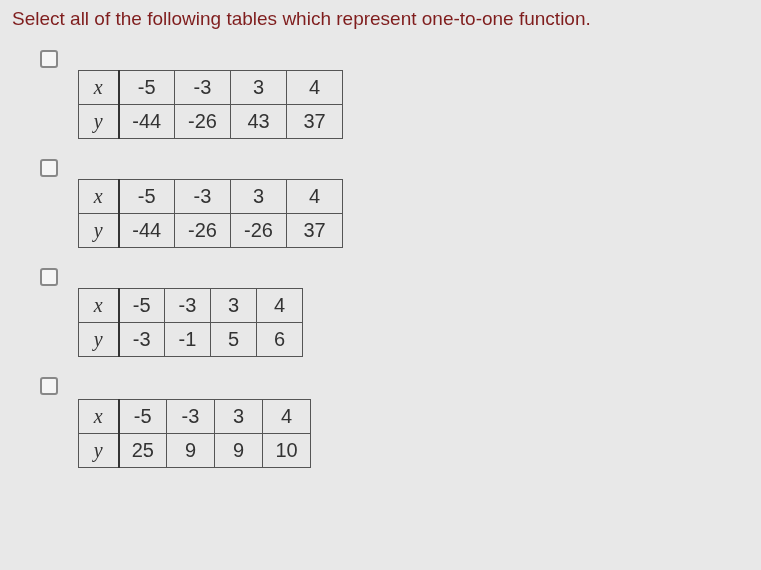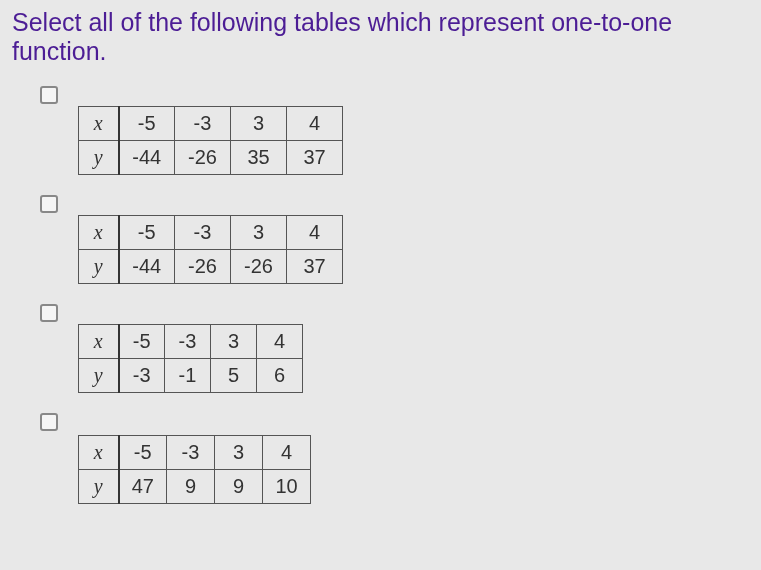--- a/index.html
+++ b/index.html
@@ -11,24 +11,24 @@
       width: 761px;
       height: 570px;
       background: #e8e8e8;
       font-family: Arial, sans-serif;
       padding: 8px 12px;
       color: #2a2a2a;
       position: relative;
       overflow: hidden;
     }
     .prompt {
-      font-size: 25px;
+      font-size: 19px;
       font-weight: 400;
       margin-bottom: 18px;
-      color: #4c1d95;
+      color: #7f1d1d;
     }
     .option {
       display: flex;
       align-items: flex-start;
       margin-bottom: 18px;
       margin-left: 28px;
     }
     .checkbox {
       width: 18px;
       height: 18px;
@@ -90,21 +90,21 @@
         <td class="hd">x</td>
         <td class="val">-5</td>
         <td class="val">-3</td>
         <td class="val">3</td>
         <td class="val">4</td>
       </tr>
       <tr class="row-y">
         <td class="hd">y</td>
         <td class="val">-44</td>
         <td class="val">-26</td>
-        <td class="val">35</td>
+        <td class="val">43</td>
         <td class="val">37</td>
       </tr>
     </tbody>
       </table>
   </div>
 </div>
 
 <div class="option">
   <div class="checkbox"></div>
   <div class="table-wrapper">
@@ -160,21 +160,21 @@
       <tbody>
           <tr class="row-x">
         <td class="hd">x</td>
         <td class="val">-5</td>
         <td class="val">-3</td>
         <td class="val">3</td>
         <td class="val">4</td>
       </tr>
       <tr class="row-y">
         <td class="hd">y</td>
-        <td class="val">47</td>
+        <td class="val">25</td>
         <td class="val">9</td>
         <td class="val">9</td>
         <td class="val">10</td>
       </tr>
     </tbody>
       </table>
   </div>
 </div>
 
 </body></html>

